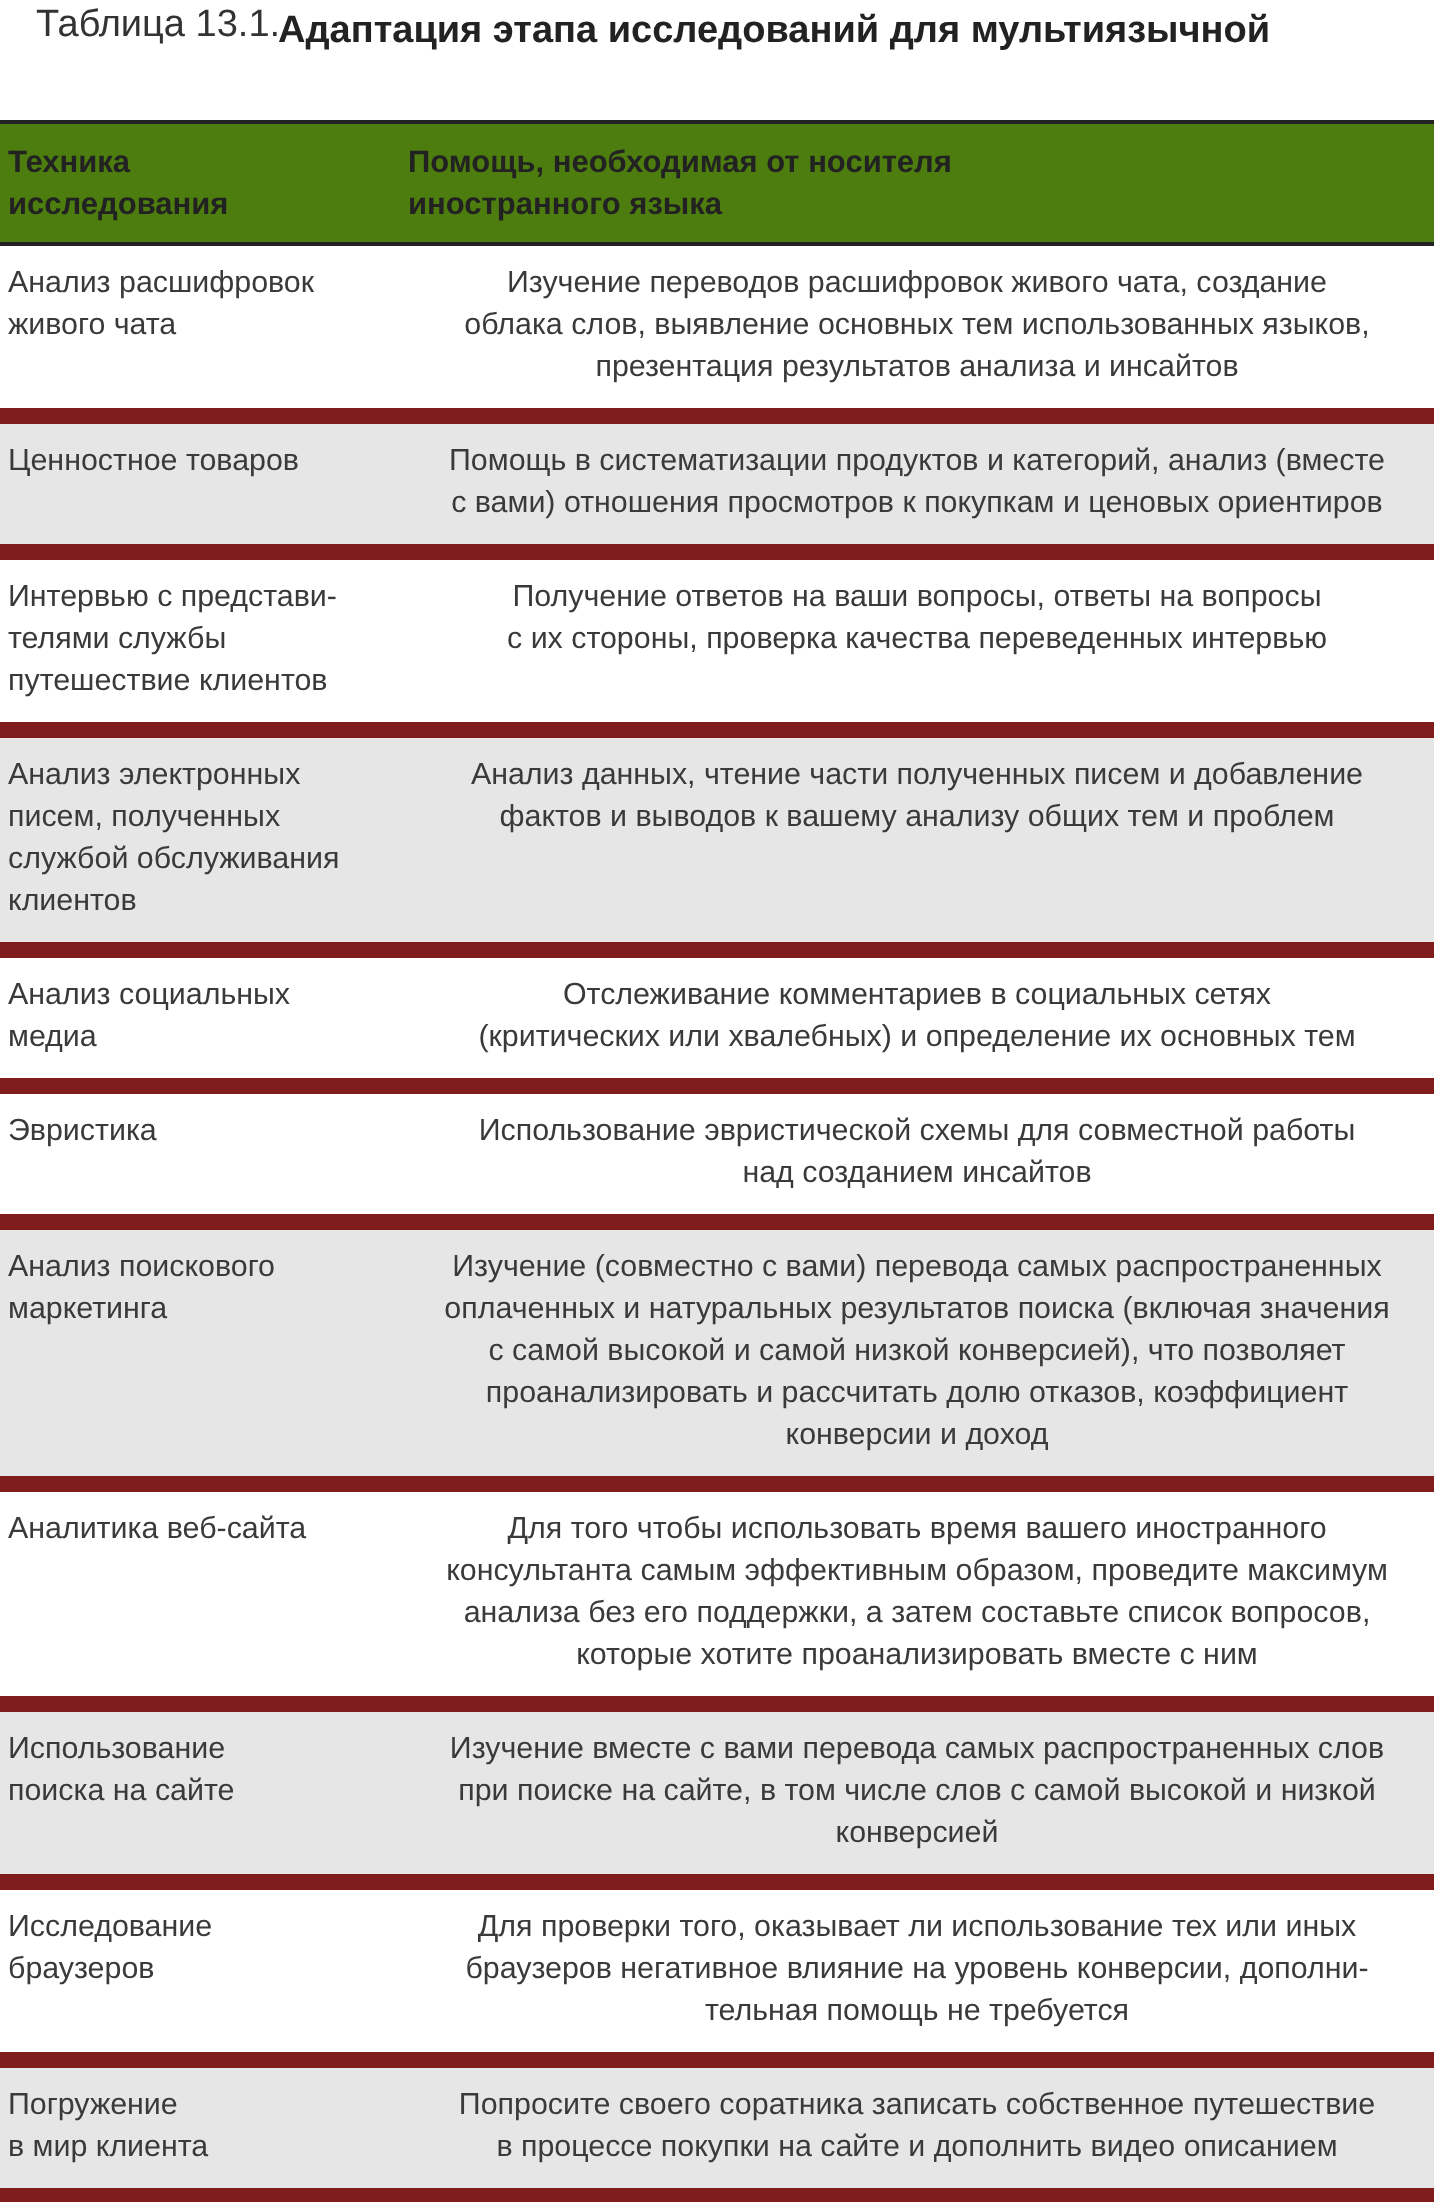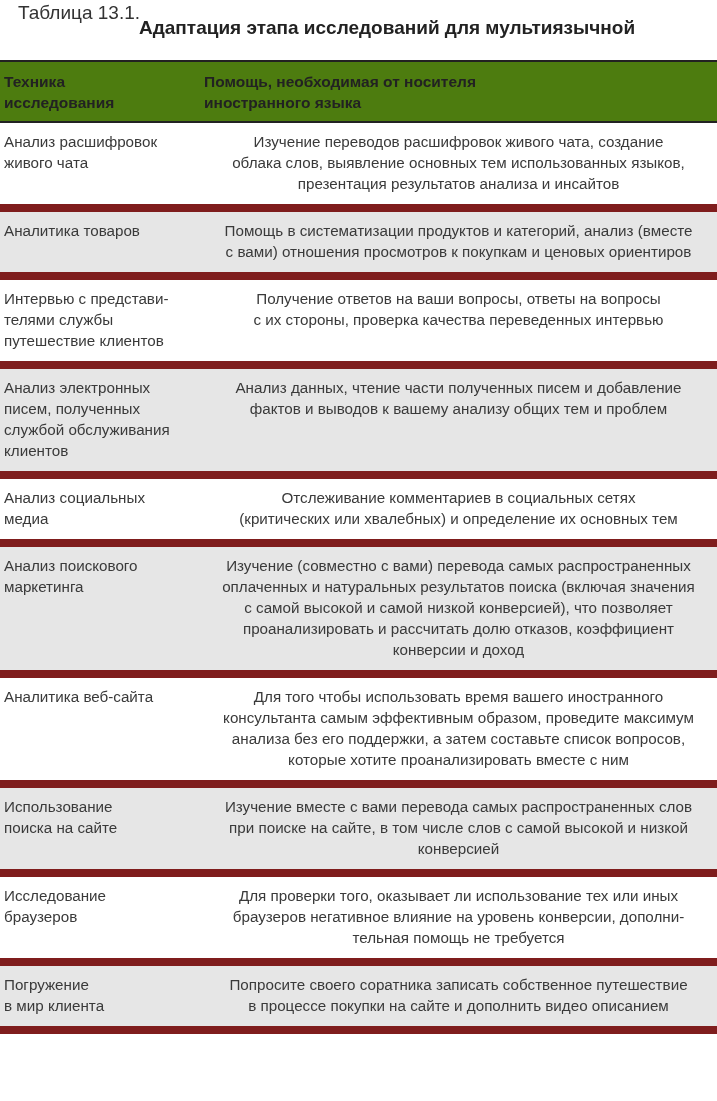--- a/index.html
+++ b/index.html
@@ -1,19 +1,19 @@
 <!DOCTYPE html>
 <html><head>
 <meta charset="utf-8">
 <style>
   html, body { margin:0; padding:0; background:#ffffff; }
   body { width:717px; height:1101px; overflow:hidden; font-family:"Liberation Sans", sans-serif; color:#333; }
   .caption { position:relative; height:60px; }
   .cap-label { position:absolute; left:18px; top:2px; font-size:19px; color:#333; }
-  .cap-title { position:absolute; left:139px; top:14px; font-size:19px; font-weight:bold; line-height:28px; color:#222; width:575px; }
+  .cap-title { position:absolute; left:139px; top:2px; font-size:19px; font-weight:bold; line-height:28px; color:#222; width:575px; }
   table { width:717px; border-collapse:collapse; table-layout:fixed; }
   col.c1 { width:200px; }
   col.c2 { width:517px; }
   thead tr { background:#4d7c0f; }
   thead th { text-align:left; font-weight:bold; font-size:15.5px; line-height:21px; padding:9px 4px 8px 4px; vertical-align:top; color:#222; border-top:2px solid #222; border-bottom:2px solid #222; }
   thead th.h2 { padding-left:4px; }
   tbody td { font-size:15.2px; line-height:21px; vertical-align:top; padding:8px 4px 10px 4px; color:#3a3a3a; }
   tbody td.d { padding-left:4px;text-align:center; }
   tbody tr.gray { background:#e6e6e6; }
   tbody tr.white { background:#ffffff; }
@@ -54,21 +54,21 @@
           <span class="ln">живого чата</span>
         </td>
         <td class="d">
           <span class="ln">Изучение переводов расшифровок живого чата, создание</span>
           <span class="ln">облака слов, выявление основных тем использованных языков,</span>
           <span class="ln">презентация результатов анализа и инсайтов</span>
         </td>
       </tr>
       <tr class="gray">
         <td>
-          <span class="ln">Аналитика товаров</span>
+          <span class="ln">Ценностное товаров</span>
         </td>
         <td class="d">
           <span class="ln">Помощь в систематизации продуктов и категорий, анализ (вместе</span>
           <span class="ln">с вами) отношения просмотров к покупкам и ценовых ориентиров</span>
         </td>
       </tr>
       <tr class="white">
         <td>
           <span class="ln">Интервью с представи-</span>
           <span class="ln">телями службы</span>
@@ -92,20 +92,29 @@
         </td>
       </tr>
       <tr class="white">
         <td>
           <span class="ln">Анализ социальных</span>
           <span class="ln">медиа</span>
         </td>
         <td class="d">
           <span class="ln">Отслеживание комментариев в социальных сетях</span>
           <span class="ln">(критических или хвалебных) и определение их основных тем</span>
+        </td>
+      </tr>
+      <tr class="white">
+        <td>
+          <span class="ln">Эвристика</span>
+        </td>
+        <td class="d">
+          <span class="ln">Использование эвристической схемы для совместной работы</span>
+          <span class="ln">над созданием инсайтов</span>
         </td>
       </tr>
       <tr class="gray">
         <td>
           <span class="ln">Анализ поискового</span>
           <span class="ln">маркетинга</span>
         </td>
         <td class="d">
           <span class="ln">Изучение (совместно с вами) перевода самых распространенных</span>
           <span class="ln">оплаченных и натуральных результатов поиска (включая значения</span>

